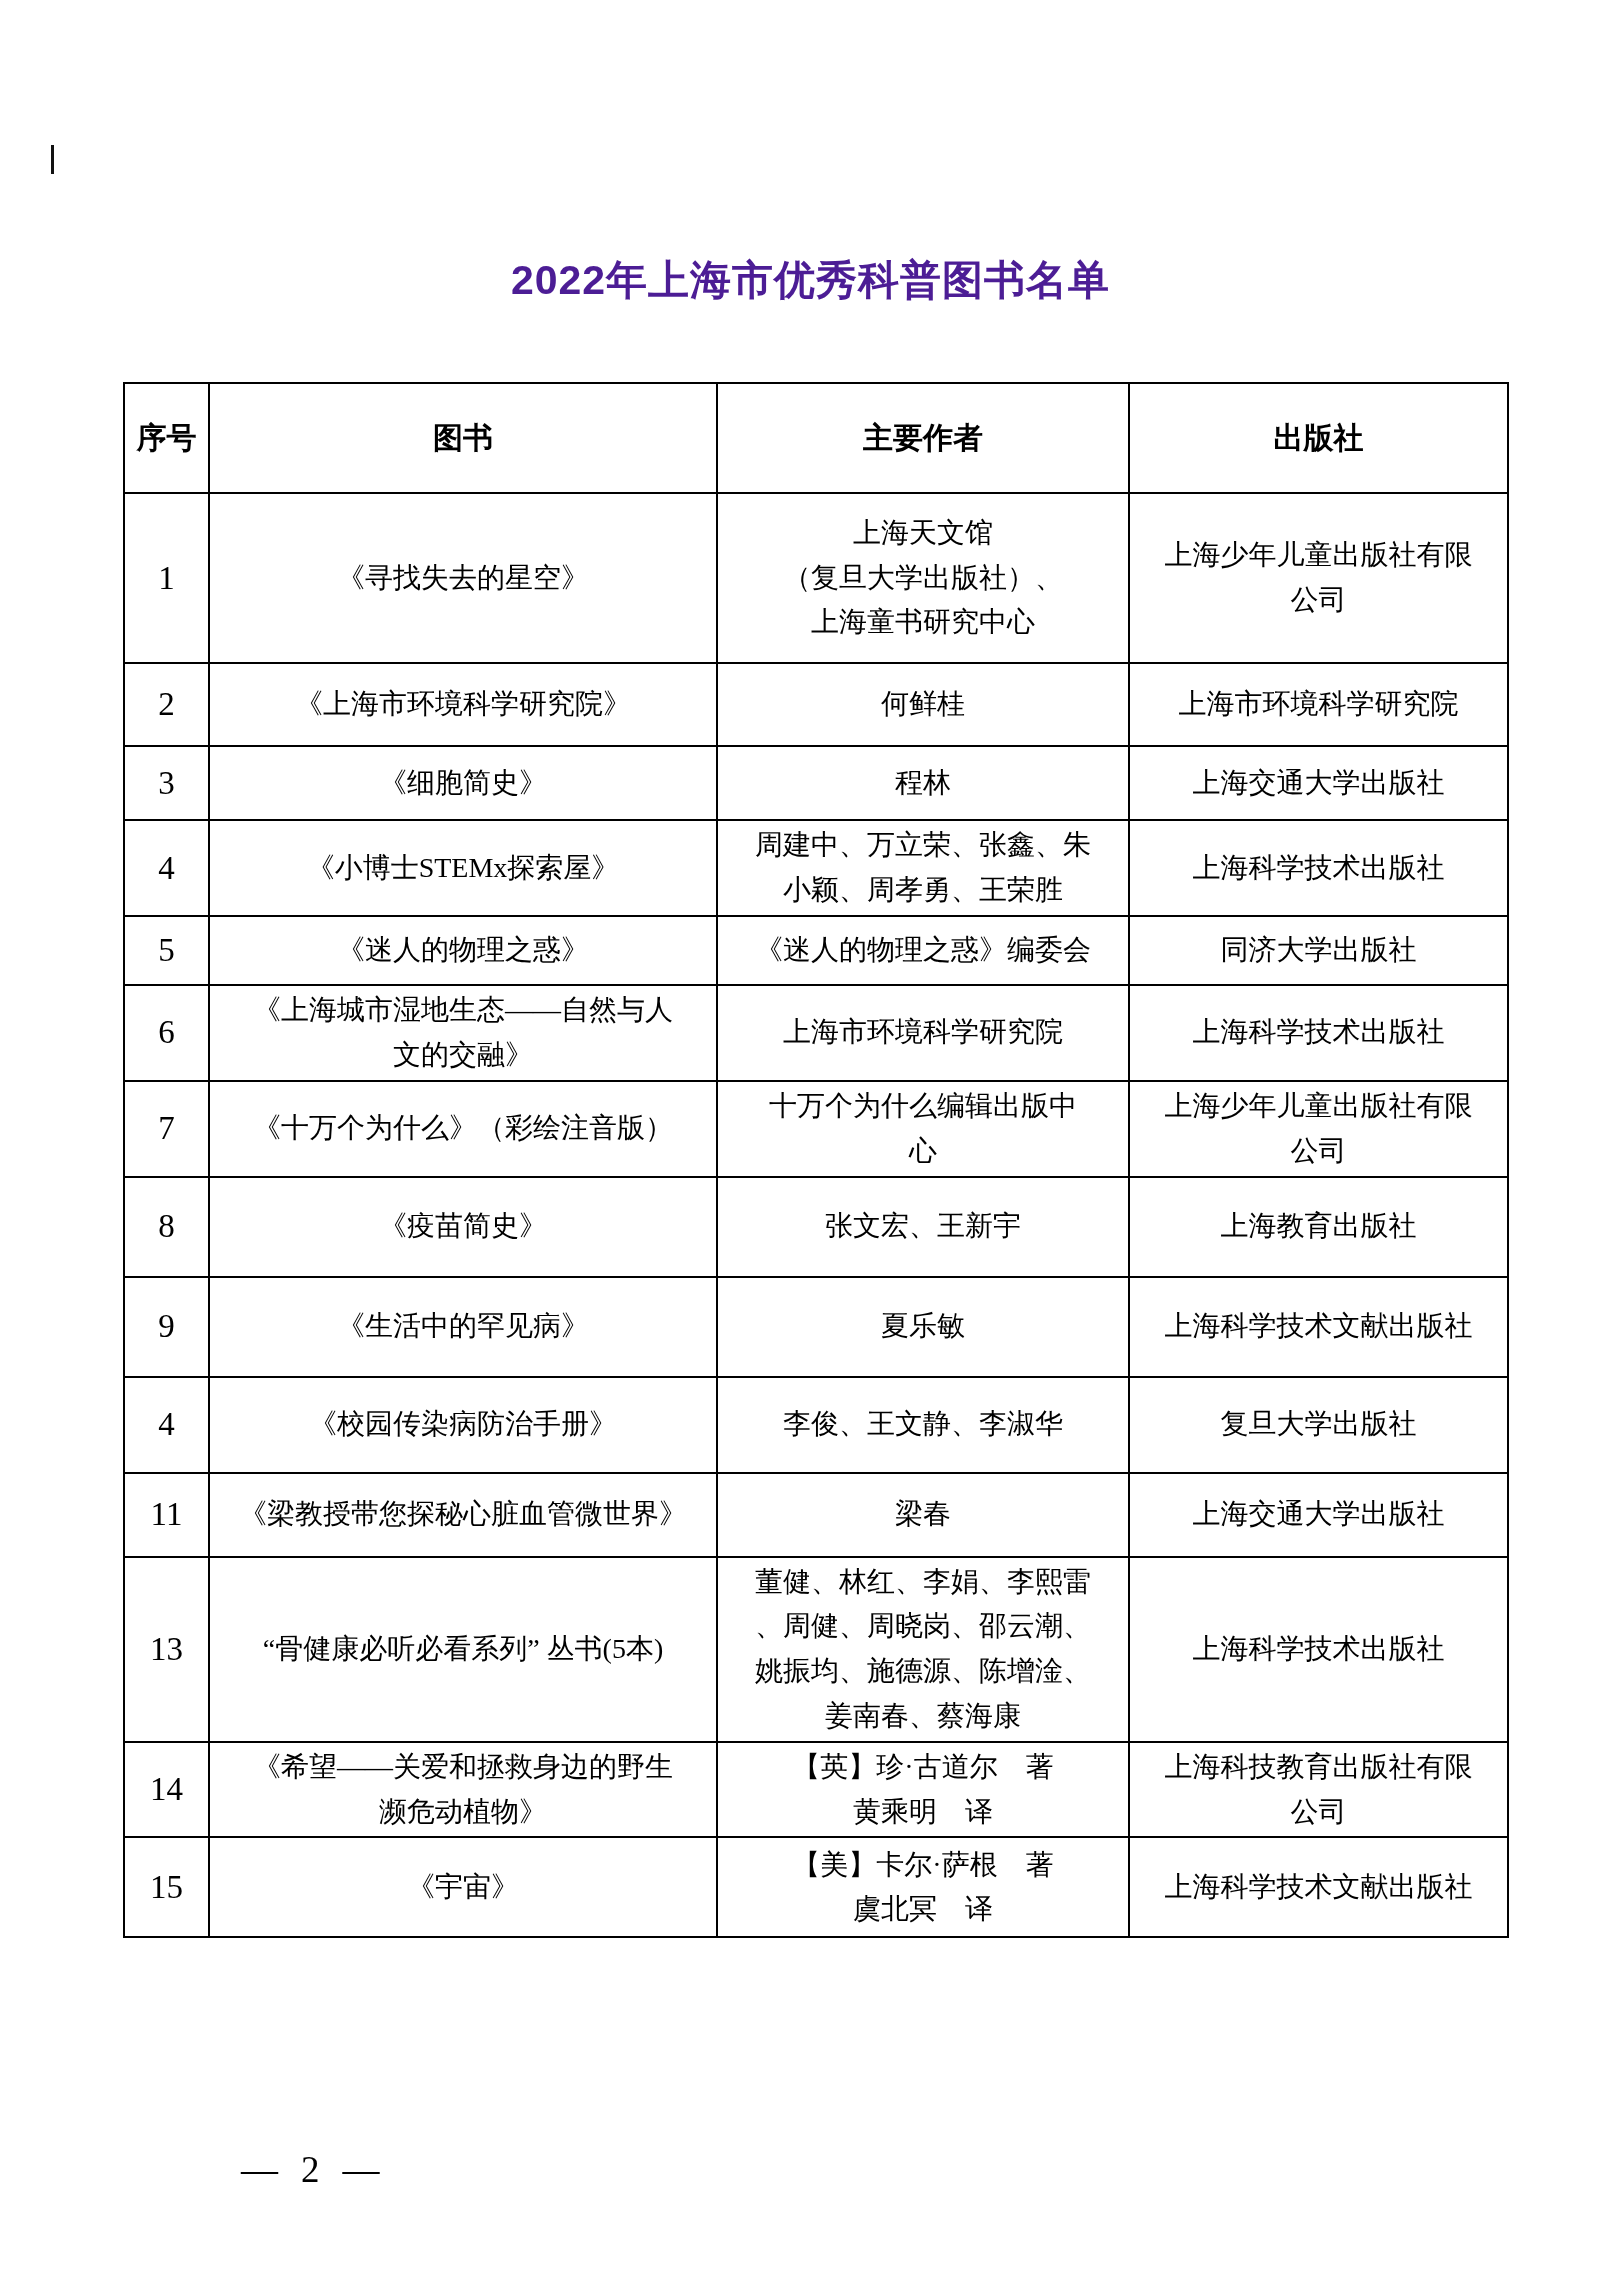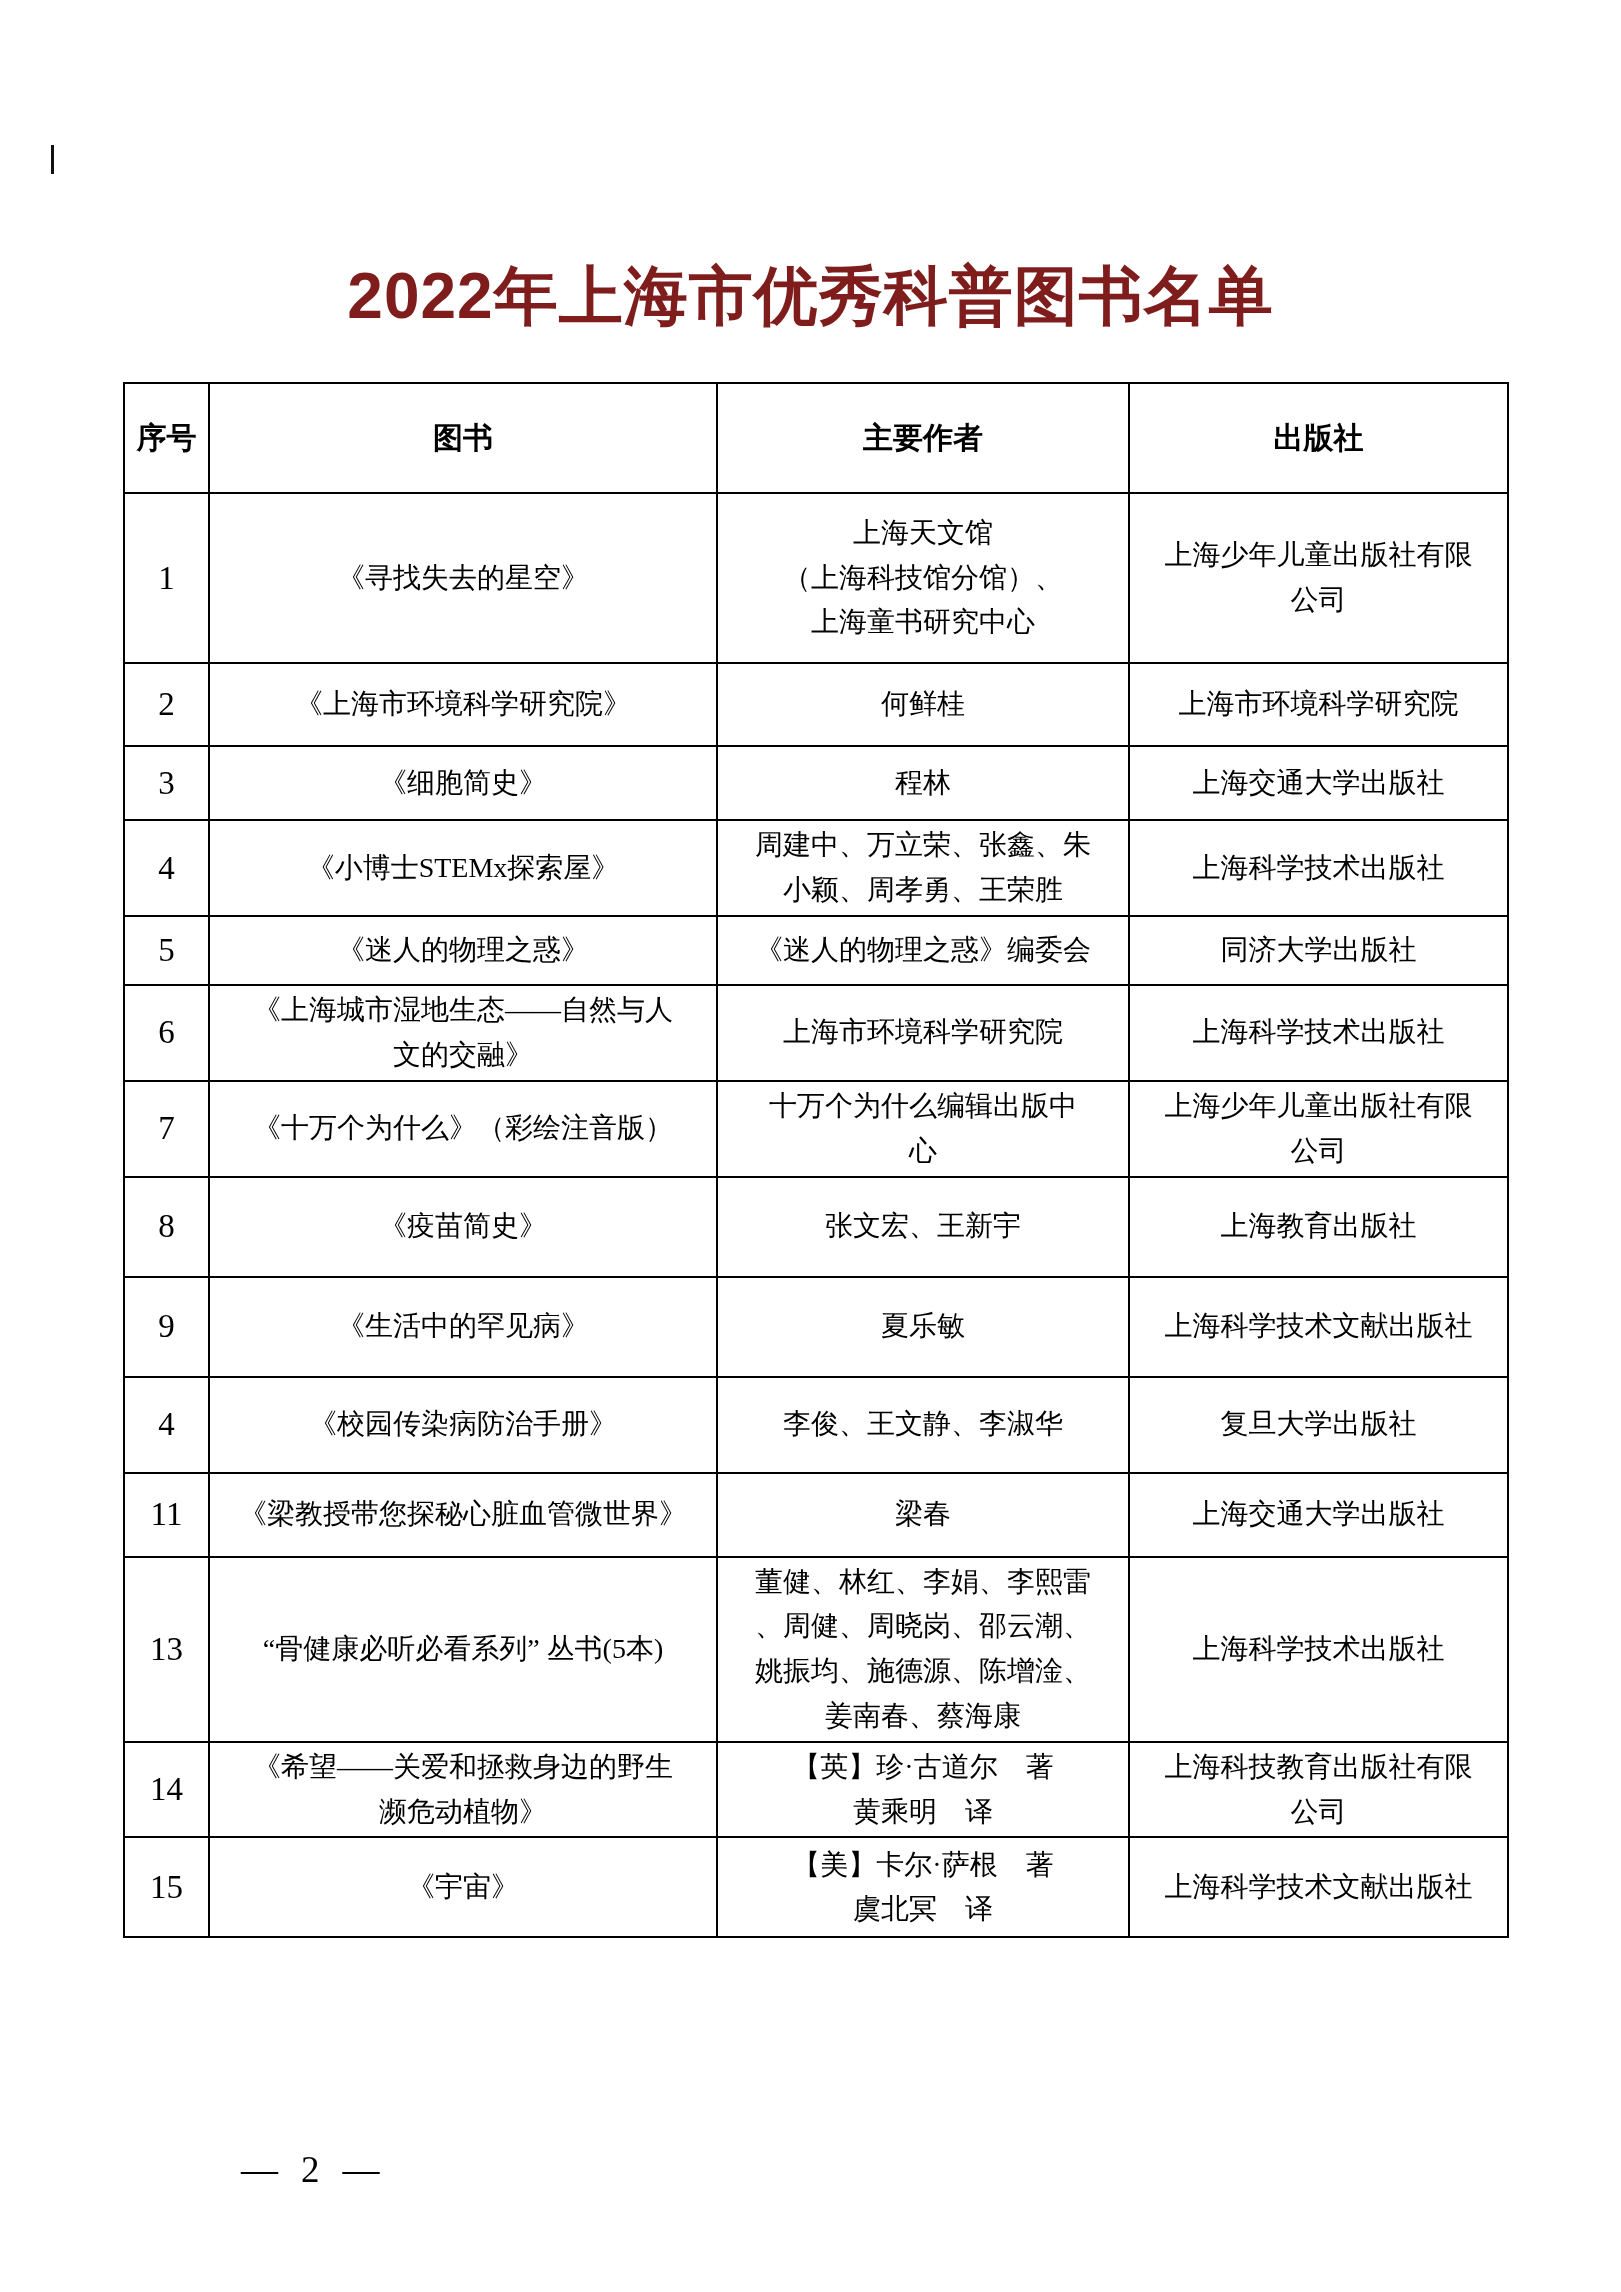--- a/index.html
+++ b/index.html
@@ -9,23 +9,23 @@
     position:relative;
     font-family:"Liberation Serif", serif;
     color:#000;
   }
   .doc-title{
     position:absolute;
     top:253px;left:0;width:1621px;
     text-align:center;
     font-family:"Liberation Sans", sans-serif;
     font-weight:700;
-    font-size:64px;
+    font-size:41px;
     letter-spacing:1px;
-    color:#7f1d1d;
+    color:#4c1d95;
     white-space:nowrap;
   }
   .scan-artifact{
     position:absolute;
     left:51px;top:145px;width:2.9px;height:29px;
     background:#111;
   }
   table.book-table{
     position:absolute;
     left:123px;top:382px;
@@ -95,21 +95,21 @@
       <th>图书</th>
       <th>主要作者</th>
       <th>出版社</th>
     </tr>
   </thead>
   <tbody>
     <tr style="height:170px;">
       <td class="no-cell">1</td>
       <td>《寻找失去的星空》</td>
       <td>上海天文馆
-（上海科技馆分馆）、
+（复旦大学出版社）、
 上海童书研究中心</td>
       <td>上海少年儿童出版社有限
 公司</td>
     </tr>
     <tr style="height:83px;">
       <td class="no-cell">2</td>
       <td>《上海市环境科学研究院》</td>
       <td>何鲜桂</td>
       <td>上海市环境科学研究院</td>
     </tr>

